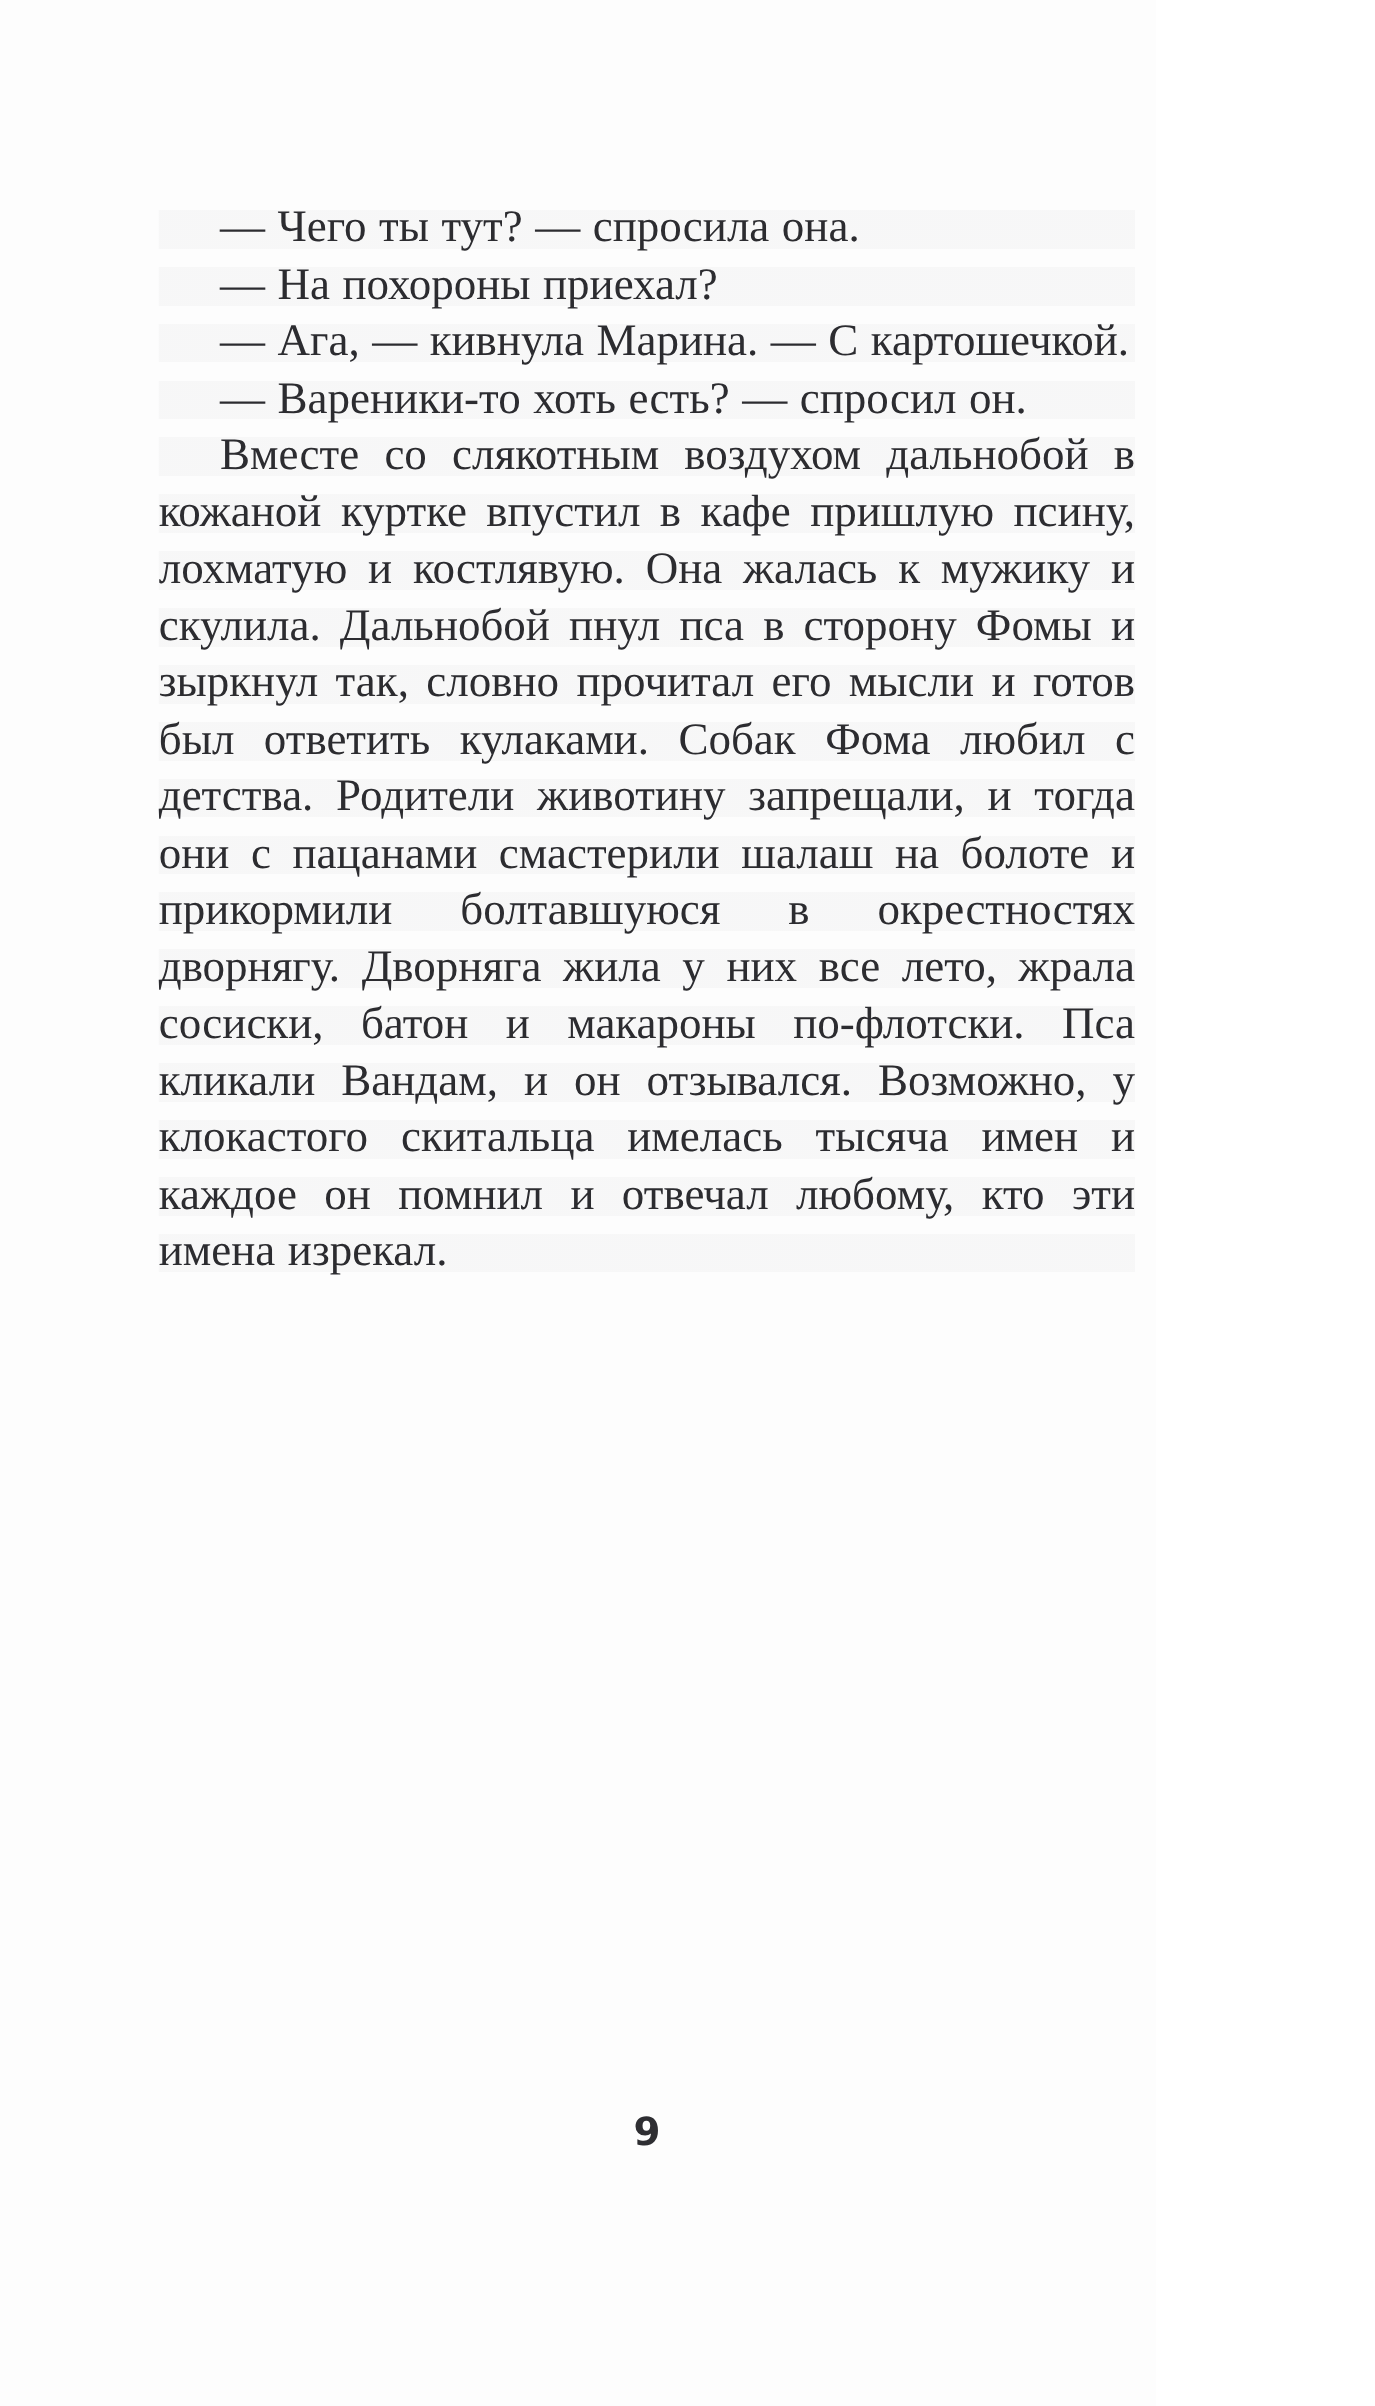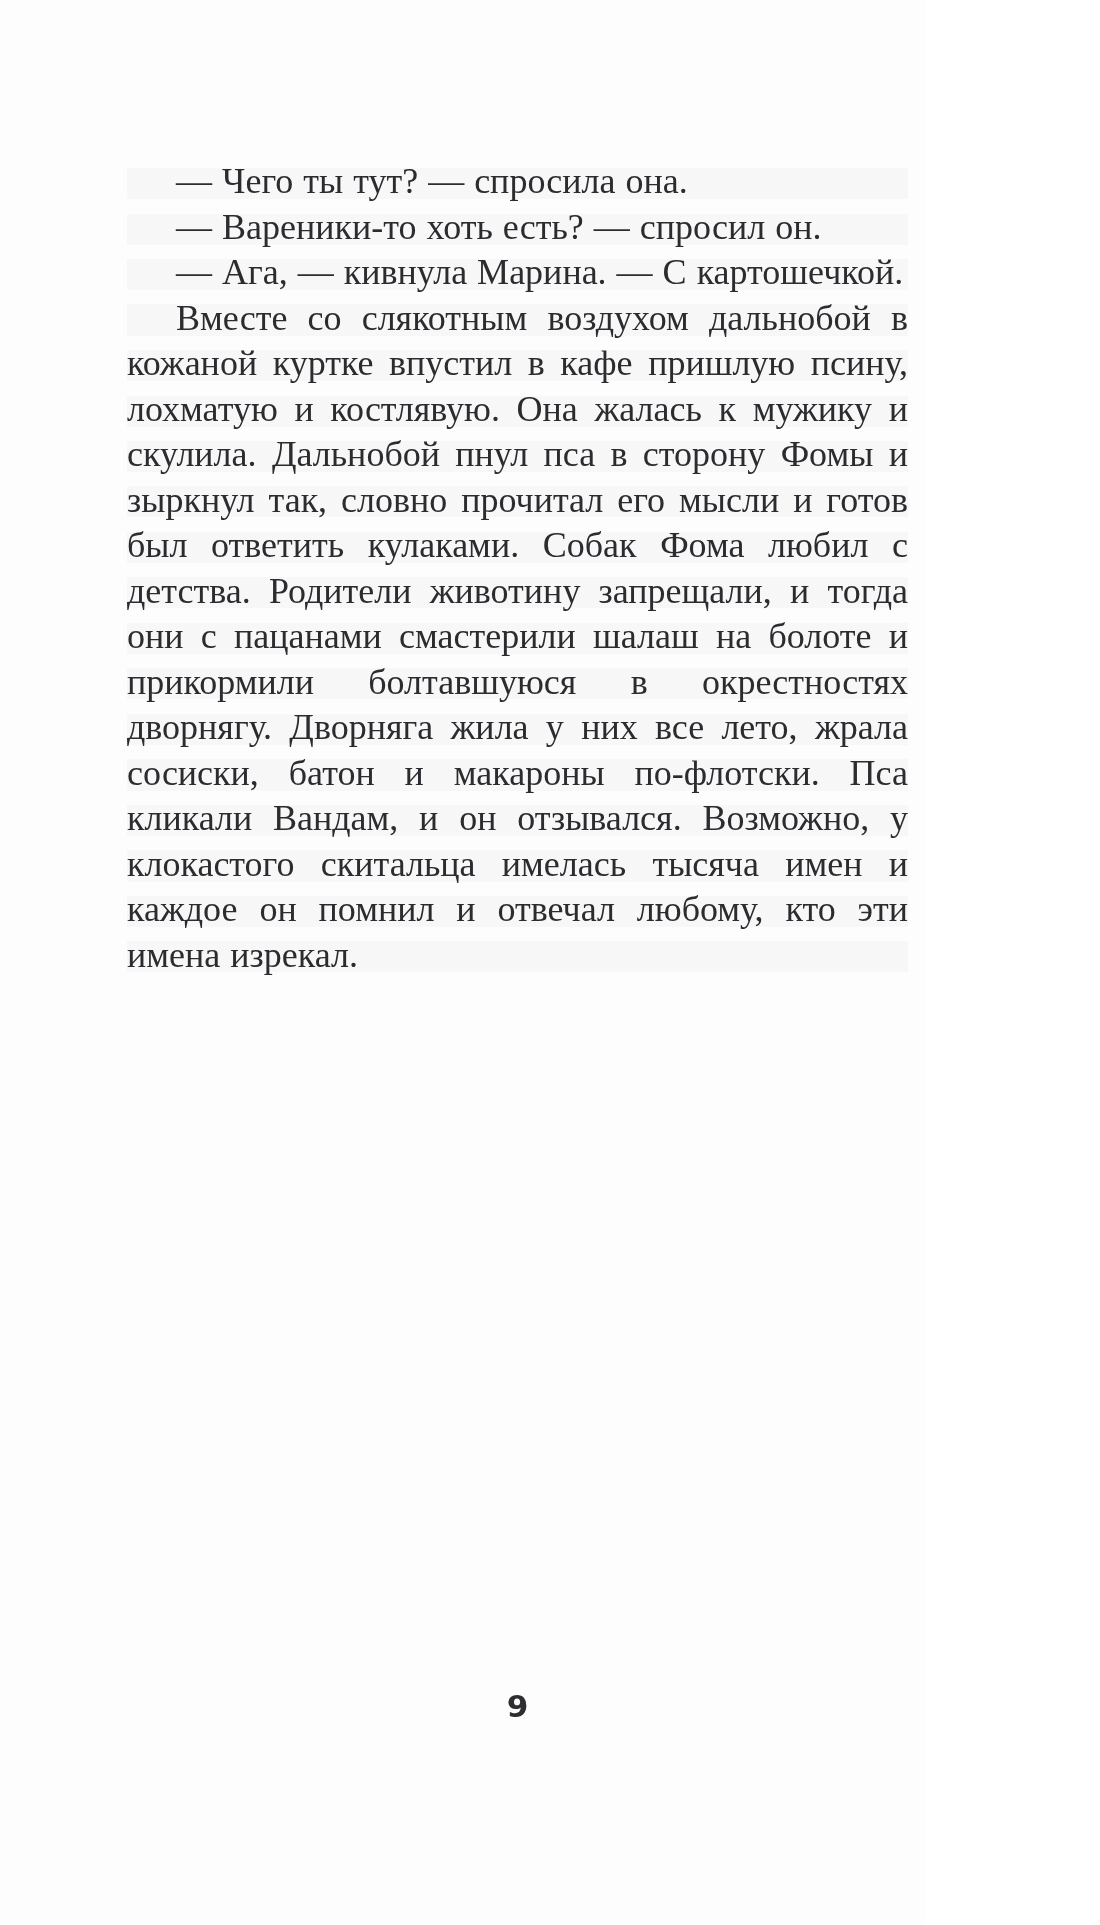--- a/index.html
+++ b/index.html
@@ -55,18 +55,19 @@
     line-height: 1;
     color: var(--folio, #2e2e32);
   }
 </style>
 </head>
 <body>
 
 <div class="page">
   <main class="text-block" lang="ru">
     <p class="para">— Чего ты тут? — спросила она.</p>
+    <p class="para">— На похороны приехал?</p>
+    <p class="para">— Ага, — кивнула Марина. — С картошечкой.</p>
     <p class="para">— Вареники-то хоть есть? — спросил он.</p>
-    <p class="para">— Ага, — кивнула Марина. — С картошечкой.</p>
     <p class="para">Вместе со слякотным воздухом дальнобой в кожаной куртке впустил в кафе пришлую псину, лохматую и костлявую. Она жалась к мужику и скулила. Дальнобой пнул пса в сторону Фомы и зыркнул так, словно прочитал его мысли и готов был ответить кулаками. Собак Фома любил с детства. Родители животину запрещали, и тогда они с пацанами смастерили шалаш на болоте и прикормили болтавшуюся в окрестностях дворнягу. Дворняга жила у них все лето, жрала сосиски, батон и макароны по-флотски. Пса кликали Вандам, и он отзывался. Возможно, у клокастого скитальца имелась тысяча имен и каждое он помнил и отвечал любому, кто эти имена изрекал.</p>
   </main>
   <footer class="folio">9</footer>
 </div>
 
 </body></html>

